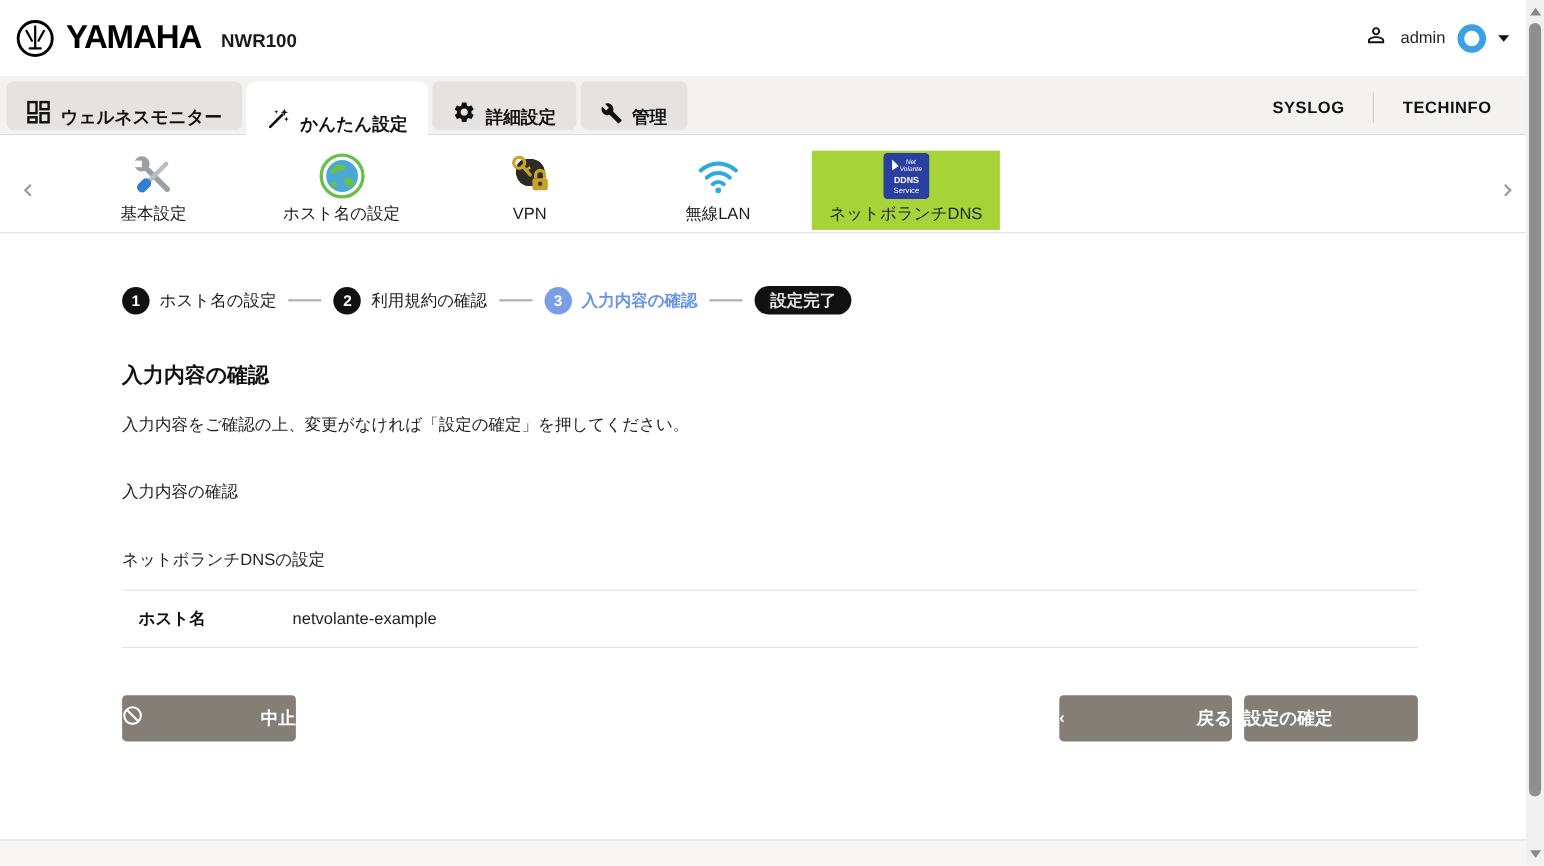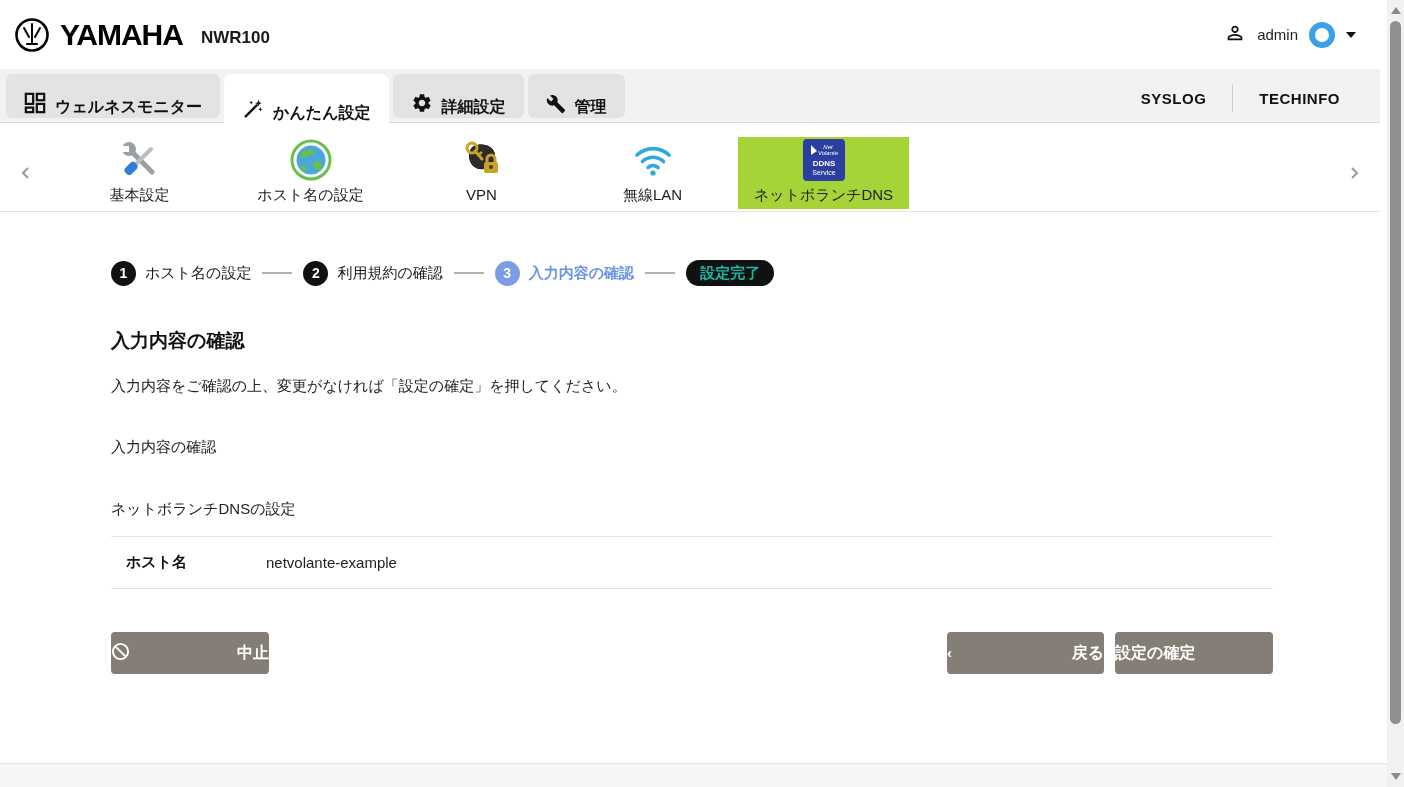--- a/index.html
+++ b/index.html
@@ -1,20 +1,20 @@
 <!DOCTYPE html>
 <html style="--accent_green: #a6d438; --step_blue: #7b9de8; --step_blue_text: #6a94e4; --button_gray: #847e76; --avatar_blue: #3aa0e8; --wifi_blue: #2da9e0; --ddns_blue: #2a3f9f;"><head>
 <meta charset="utf-8">
 <style>
   * { margin:0; padding:0; box-sizing:border-box; }
   html,body { width:1404px; height:787px; overflow:hidden; }
   body { font-family:"Liberation Sans","DejaVu Sans",sans-serif; background:#fff; color:#1a1a1a; }
 
   .page { position:relative; width:1404px; height:787px; display:flex; flex-direction:column; }
-  .main { margin-right:24px; display:flex; flex-direction:column; flex:1; min-height:0; }
+  .main { margin-right:8px; display:flex; flex-direction:column; flex:1; min-height:0; }
 
   
   .header { height:69px; background:#fff; display:flex; align-items:center; padding:0 24px 0 14px; }
   .brand { display:flex; align-items:center; gap:10px; }
   .brand-logo { display:flex; align-items:center; gap:6px; }
   .brand-word { font-size:30px; font-weight:bold; letter-spacing:-1px; color:#000; }
   .model { font-size:17px; font-weight:bold; margin-left:8px; margin-top:6px; }
   .userbox { margin-left:auto; display:flex; align-items:center; gap:11px; cursor:pointer; }
   .username { font-size:15px; color:#222; }
   .avatar-ring { width:26px; height:26px; border-radius:50%; border:6px solid var(--avatar_blue,#3aa0e8); background:#fff; }
@@ -43,21 +43,21 @@
   
   .content { flex:1; background:#fff; padding:48px 107px 0 111px; min-height:0; }
 
   .stepper { display:flex; align-items:center; }
   .step { display:flex; align-items:center; gap:9px; }
   .step-circle { width:25px; height:25px; border-radius:50%; background:#111; color:#fff; font-size:14px; font-weight:bold; display:flex; align-items:center; justify-content:center; }
   .step-label { font-size:15px; color:#1a1a1a; }
   .step.current .step-circle { background:var(--step_blue,#7b9de8); }
   .step.current .step-label { color:var(--step_blue_text,#6a94e4); font-weight:bold; }
   .step-dash { width:30px; height:2px; background:#b0b0b0; margin:0 11px; }
-  .step-final { height:26px; border-radius:13px; background:#111; color:#14b8a6; font-size:15px; font-weight:bold; display:flex; align-items:center; padding:0 14px; }
+  .step-final { height:26px; border-radius:13px; background:#111; color:#e5e5e5; font-size:15px; font-weight:bold; display:flex; align-items:center; padding:0 14px; }
 
   .page-title { margin-top:42px; font-size:19px; font-weight:bold; color:#111; }
   .page-desc { margin-top:23px; font-size:15px; color:#222; }
   .section-label { margin-top:42px; font-size:15px; color:#222; }
   .subsection-label { margin-top:43px; font-size:15px; color:#222; }
 
   .kv-table { margin-top:17px; width:100%; border-top:1px solid #e3e3e3; }
   .kv-row { display:flex; align-items:center; height:52px; border-bottom:1px solid #e3e3e3; }
   .kv-key { width:155px; padding-left:15px; font-size:15px; font-weight:bold; color:#111; }
   .kv-val { font-size:15px; color:#222; }

